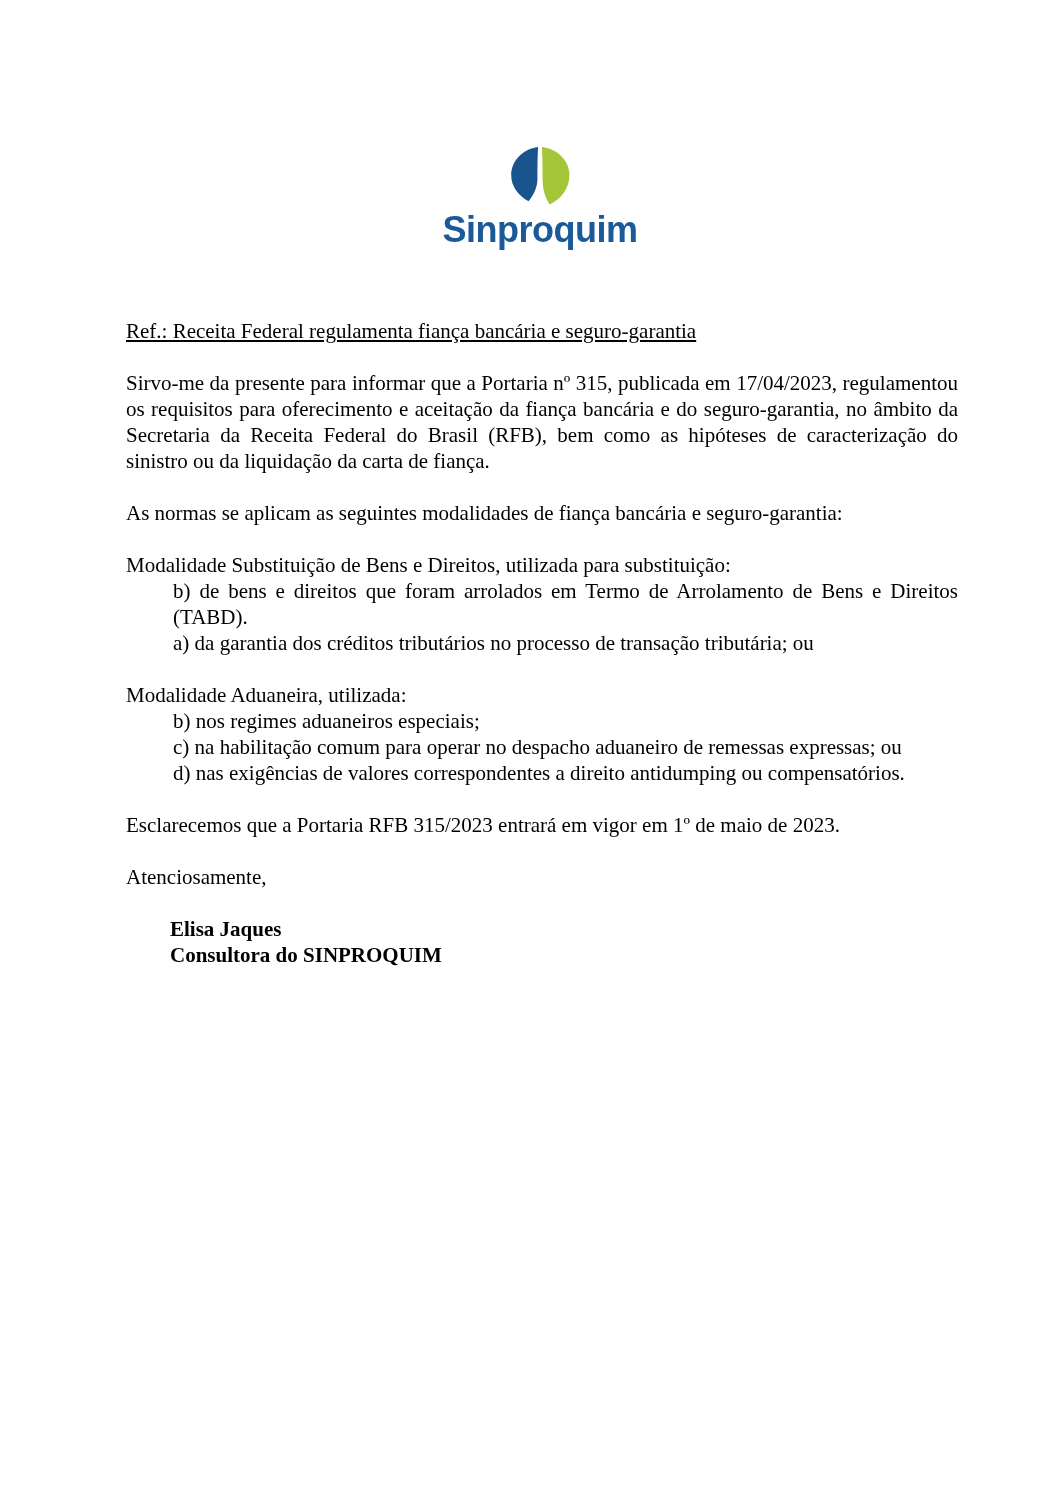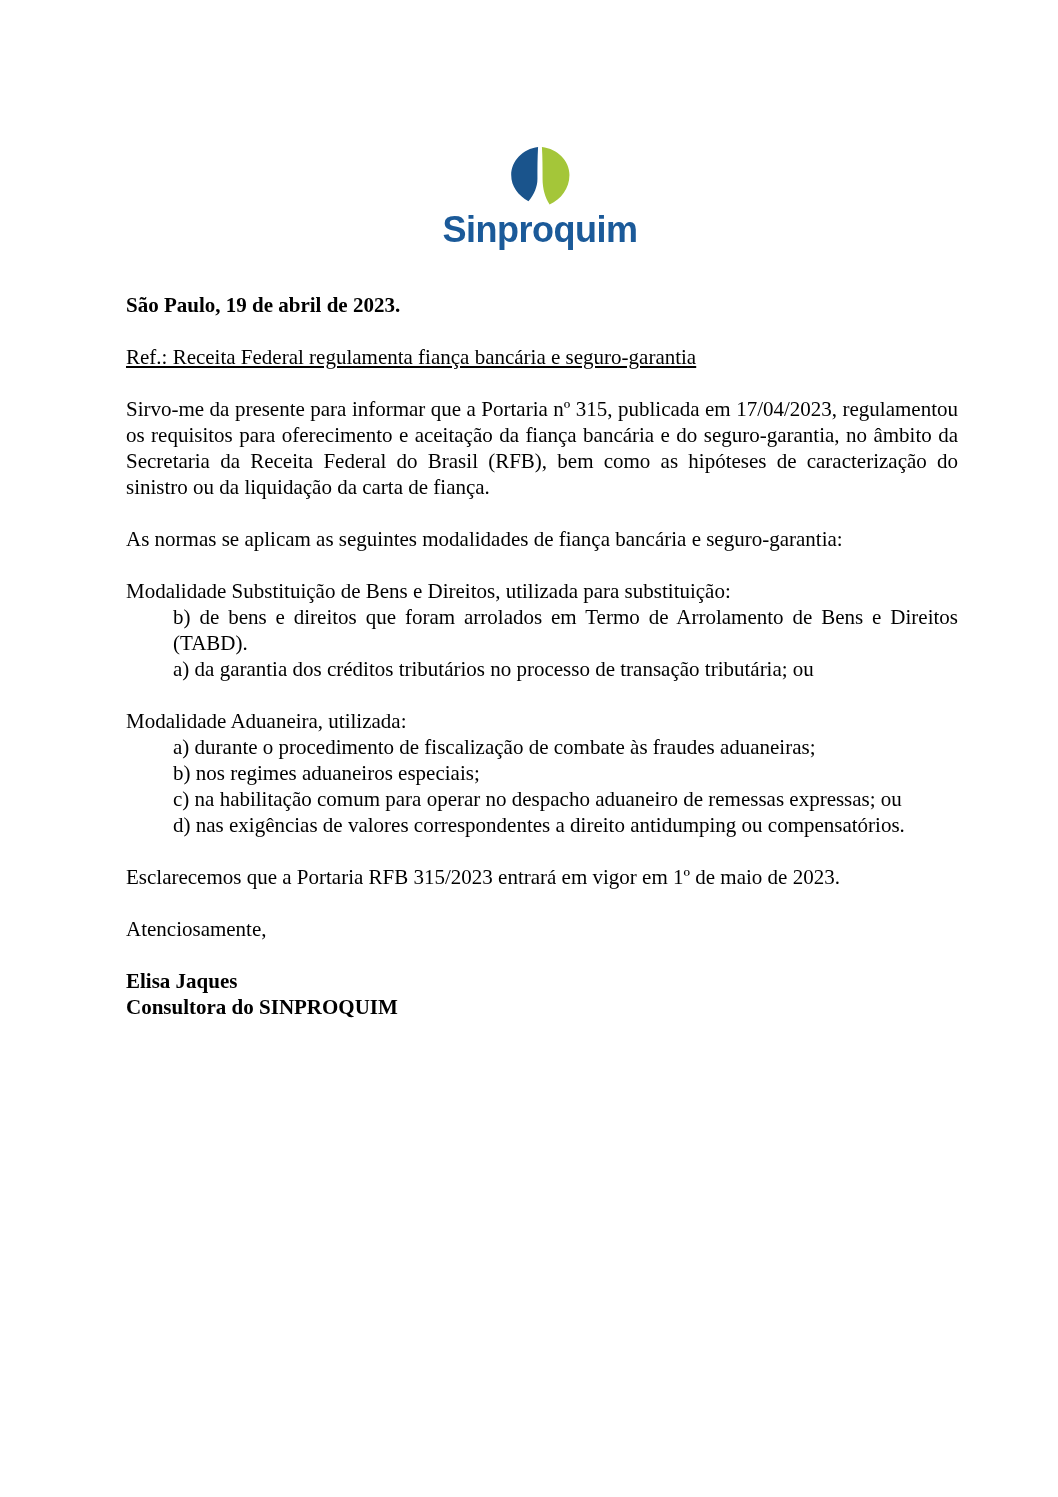--- a/index.html
+++ b/index.html
@@ -47,21 +47,21 @@
     font-weight: normal;
     text-decoration: underline;
     margin-bottom: 26px;
   }
   .para { text-align: justify; }
   .list-item {
     margin-left: 47px;
     text-align: justify;
   }
   .signature-block { margin-top: 0; }
-  .signature-line { font-weight: bold; }
+  .signature-line { font-weight: bold; margin-left: 44px; }
 </style>
 </head>
 <body>
 
 <div class="page">
 
   <div class="logo-block">
     <svg class="logo-mark" width="64" height="62" viewBox="0 0 100 96" aria-hidden="true">
       <path fill="#1a548c" d="M 47,1
         C 23,4 5,23 5,45
@@ -73,39 +73,37 @@
         C 54,66 58,80 65,91
         C 83,83 96,66 96,45
         C 96,23 78,4 53,1 Z"></path>
     </svg>
     <span class="logo-word">Sinproquim</span>
   </div>
 
   <div class="content">
 
     <div class="block date-block">
-      <p class="dateline">São Paulo, 19 de abril de 2023.</p>
     </div>
 
     <p class="ref-line">Ref.: Receita Federal regulamenta fiança bancária e seguro-garantia</p>
 
 
     <p class="para">Sirvo-me da presente para informar que a Portaria nº 315, publicada em 17/04/2023, regulamentou os requisitos para oferecimento e aceitação da fiança bancária e do seguro-garantia, no âmbito da Secretaria da Receita Federal do Brasil (RFB), bem como as hipóteses de caracterização do sinistro ou da liquidação da carta de fiança.</p>
 
     <p class="para">As normas se aplicam as seguintes modalidades de fiança bancária e seguro-garantia:</p>
 
     <div class="block">
       <div>Modalidade Substituição de Bens e Direitos, utilizada para substituição:</div>
       <div class="list-item">b) de bens e direitos que foram arrolados em Termo de Arrolamento de Bens e Direitos (TABD).</div>
       <div class="list-item">a) da garantia dos créditos tributários no processo de transação tributária; ou</div>
     </div>
 
     <div class="block">
       <div>Modalidade Aduaneira, utilizada:</div>
-      <div class="list-item">a) durante o procedimento de fiscalização de combate às fraudes aduaneiras;</div>
       <div class="list-item">b) nos regimes aduaneiros especiais;</div>
       <div class="list-item">c) na habilitação comum para operar no despacho aduaneiro de remessas expressas; ou</div>
       <div class="list-item">d) nas exigências de valores correspondentes a direito antidumping ou compensatórios.</div>
     </div>
 
     <p class="para">Esclarecemos que a Portaria RFB 315/2023 entrará em vigor em 1º de maio de 2023.</p>
 
     <p>Atenciosamente,</p>
 
     <div class="block signature-block">

